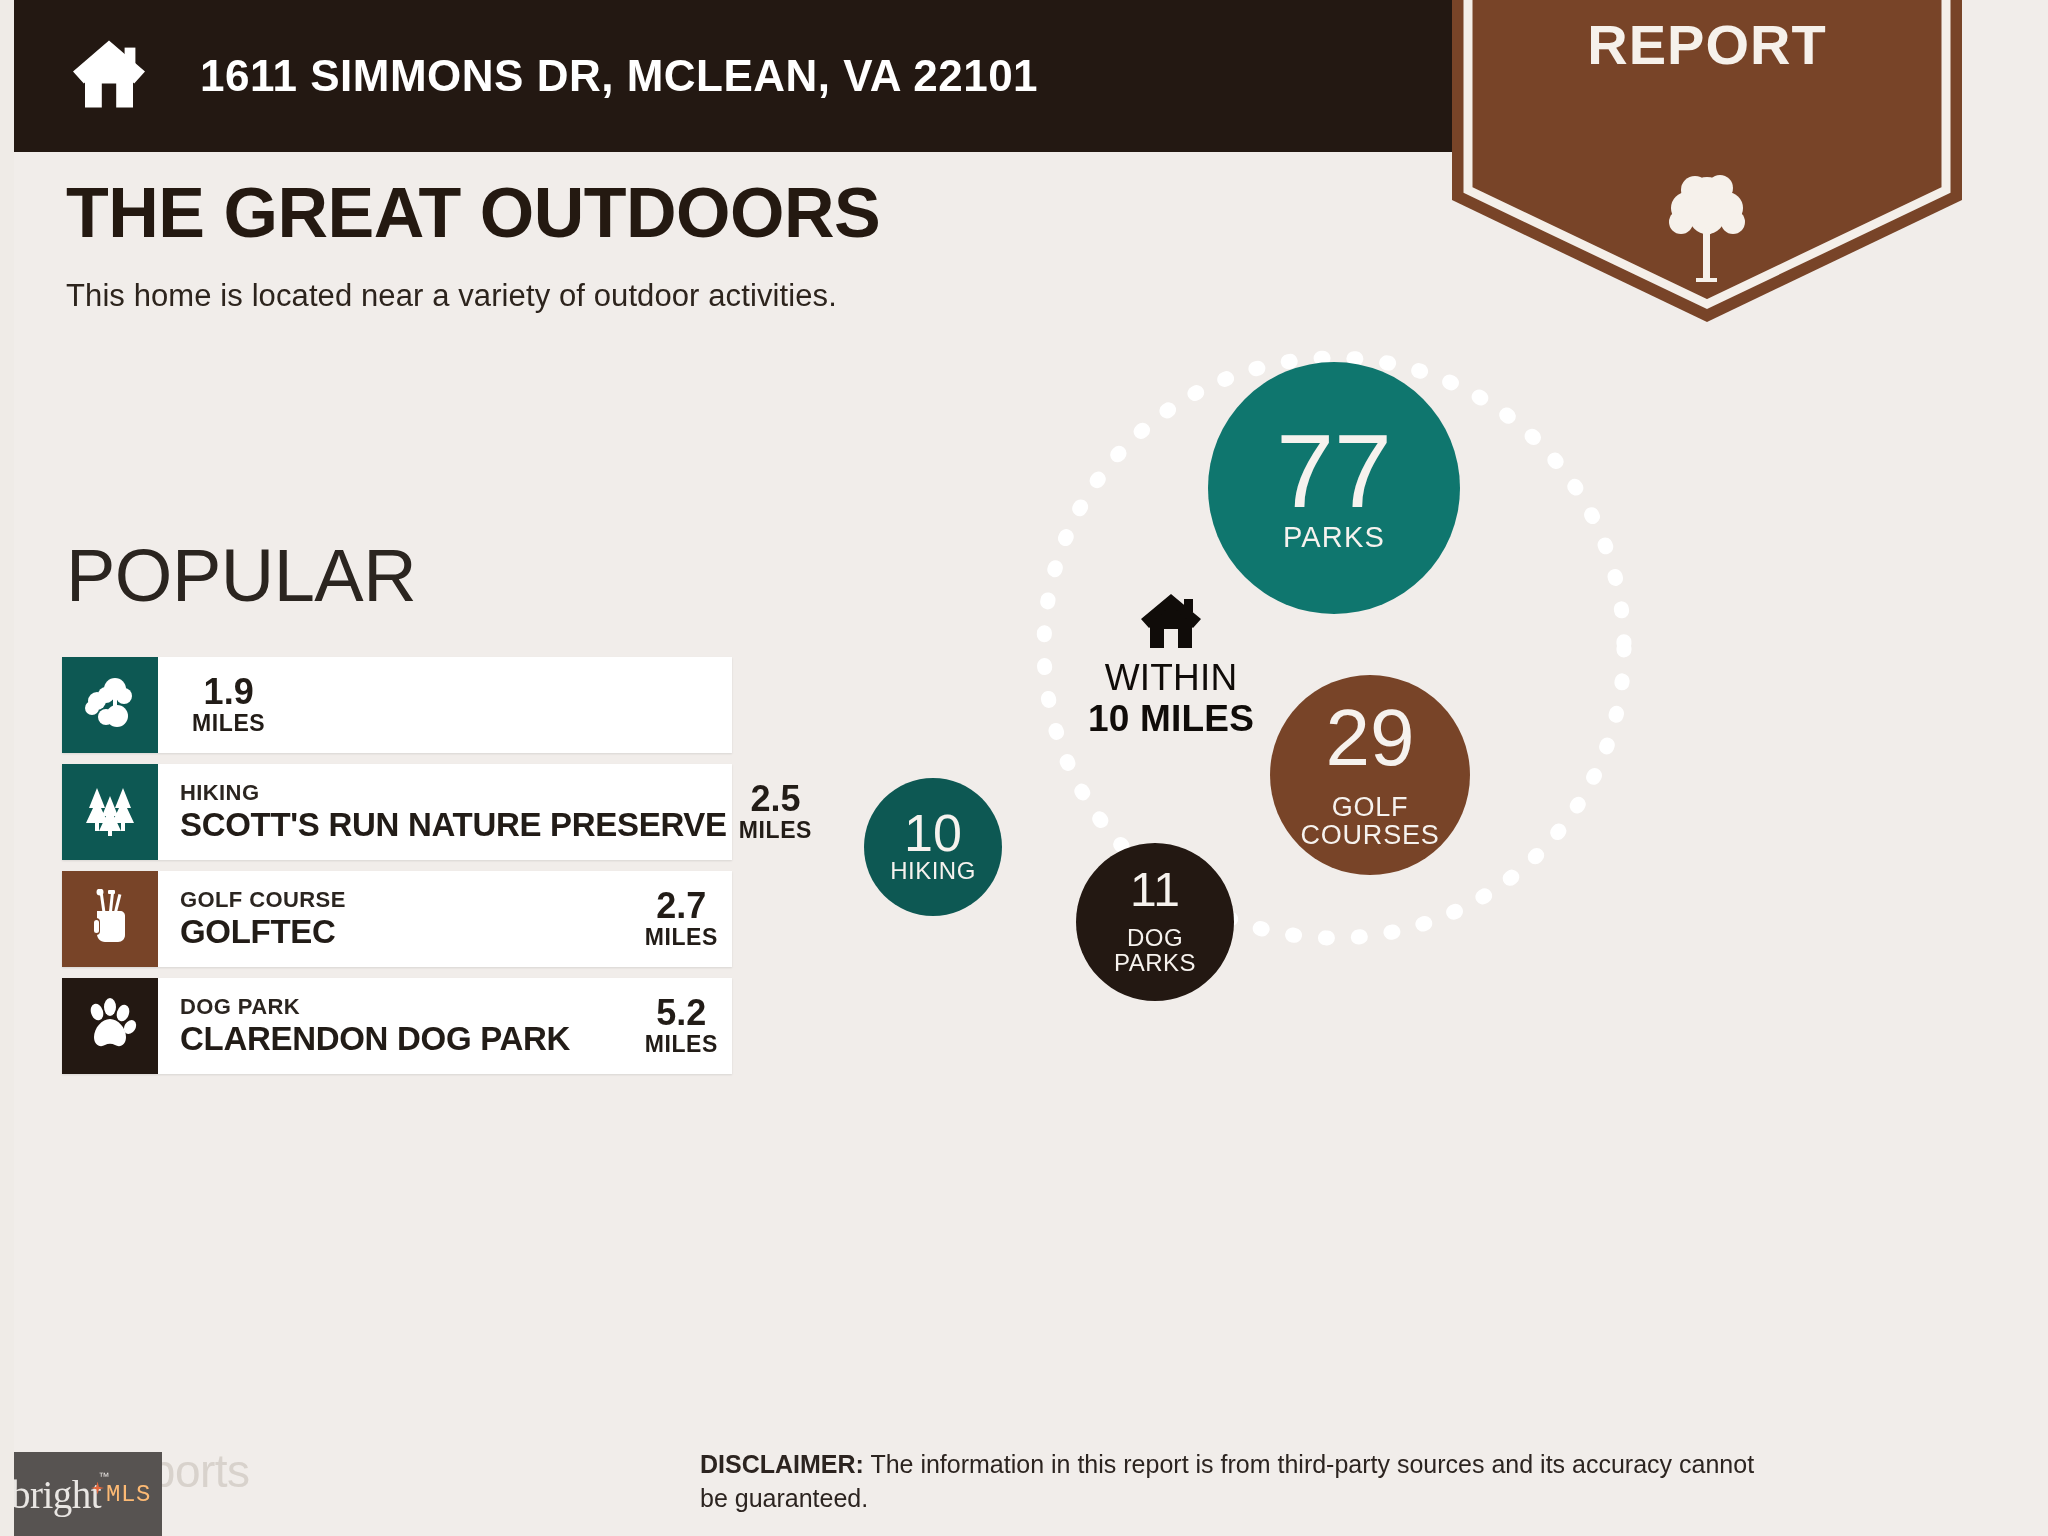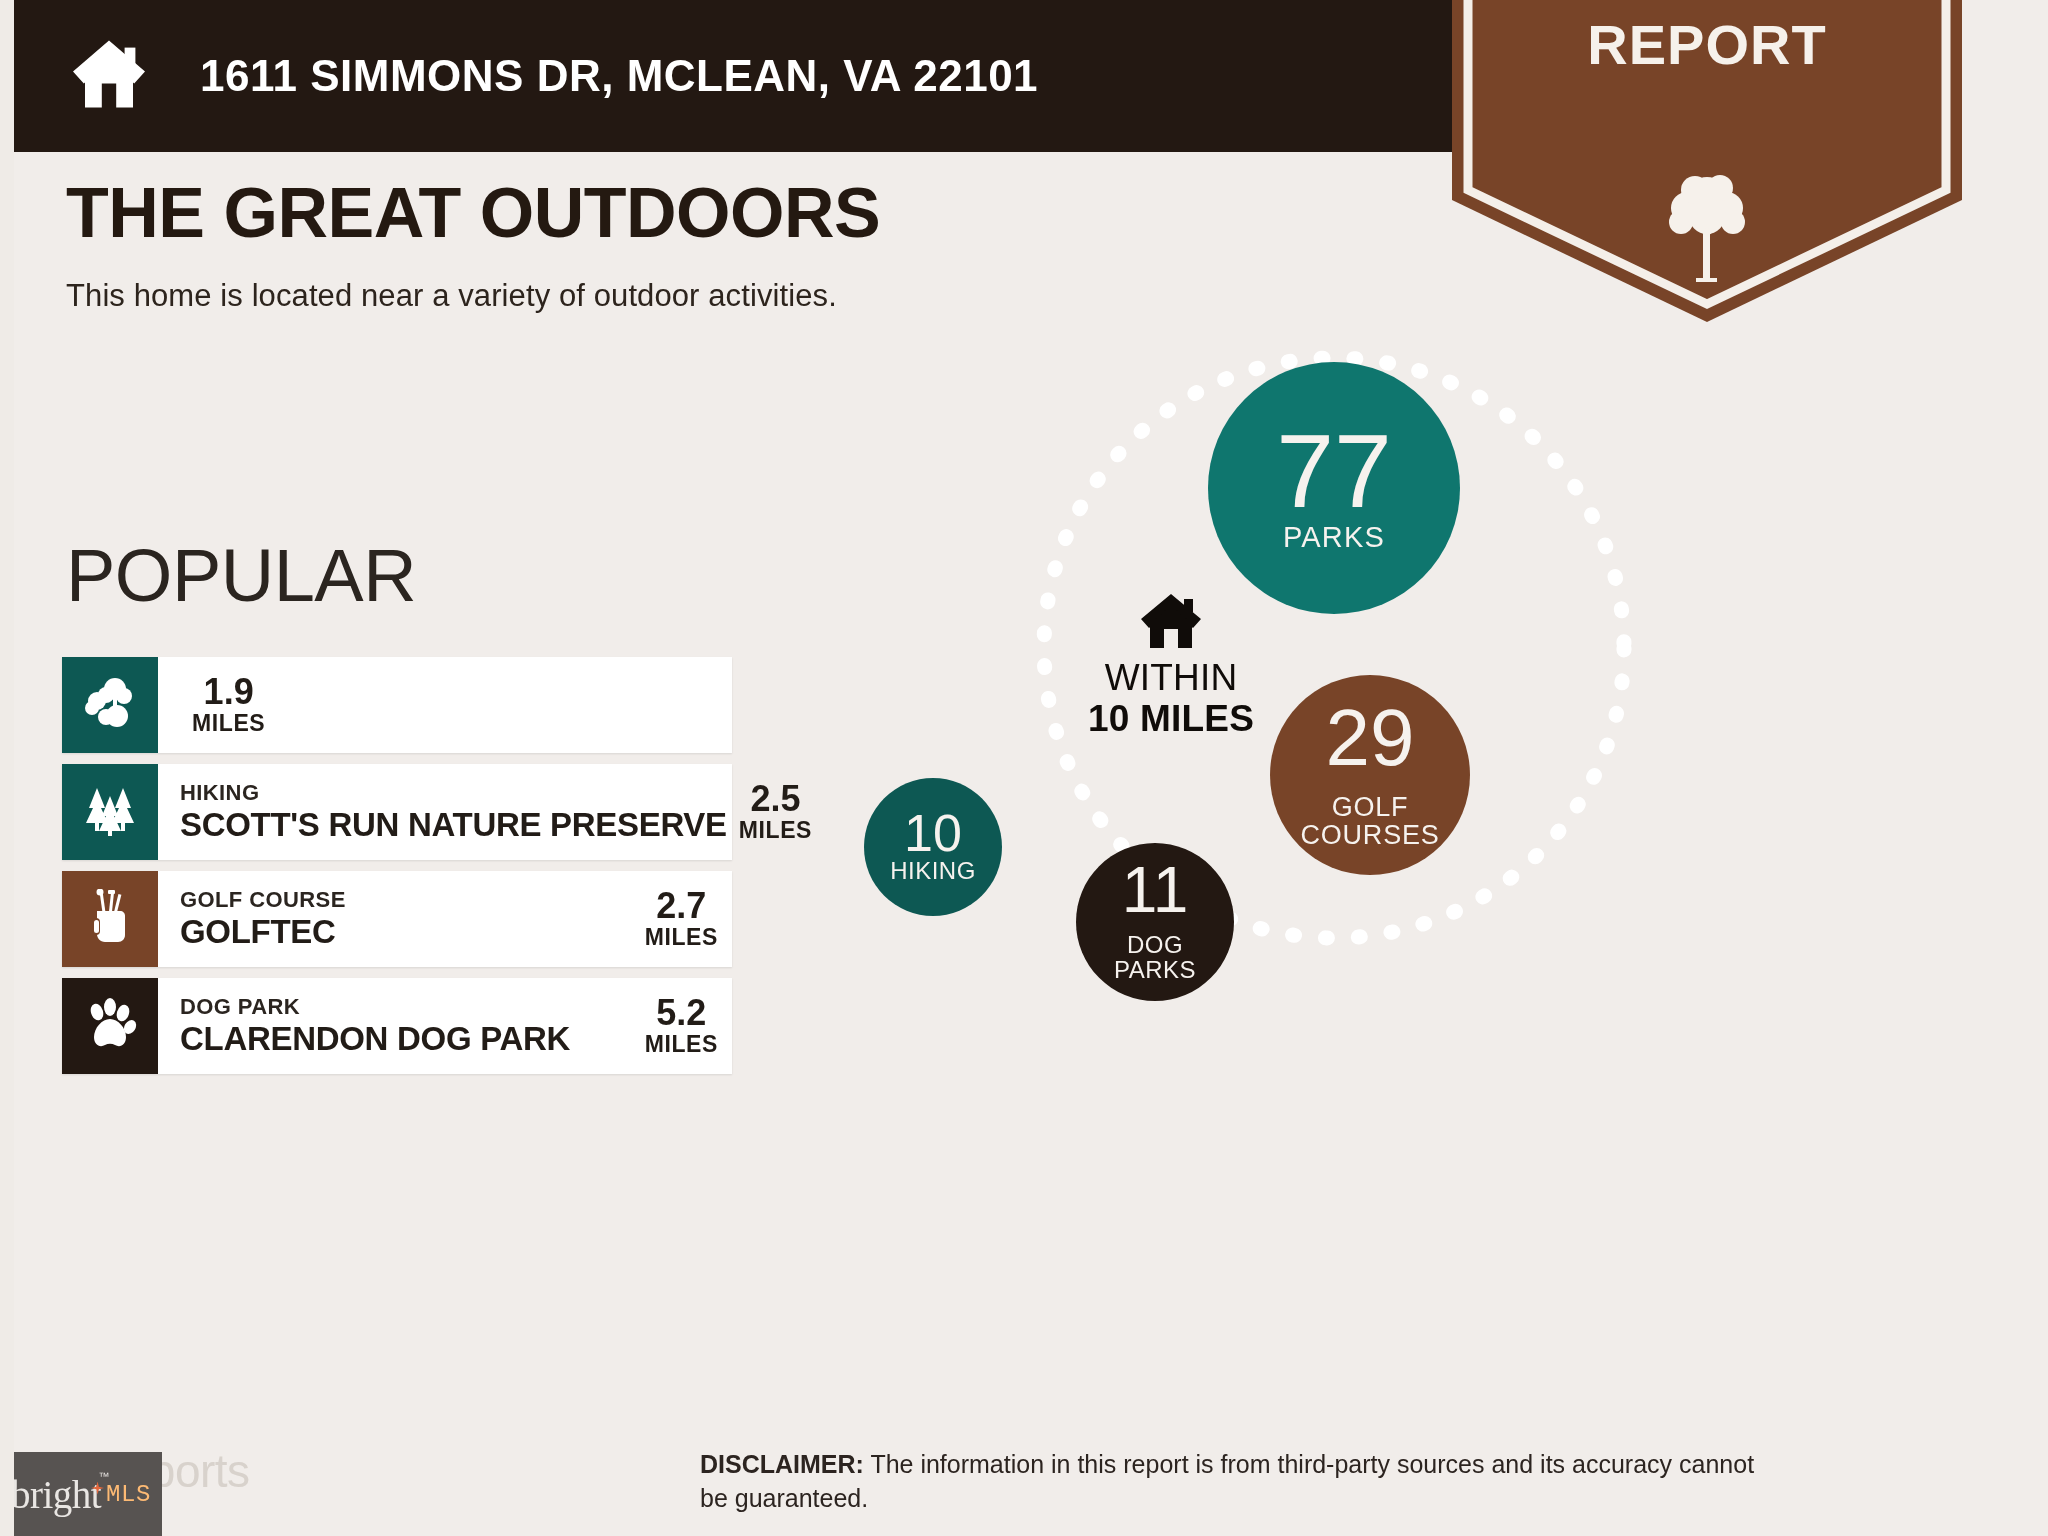--- a/index.html
+++ b/index.html
@@ -125,21 +125,21 @@
 
   .circle-parks { left: 388px; top: 32px; width: 252px; height: 252px; background: #0f766e; }
   .circle-parks .stat-num { font-size: 104px; margin-bottom: 2px; }
   .circle-parks .stat-lbl { font-size: 29px; letter-spacing: 1.2px; }
 
   .circle-golf { left: 450px; top: 345px; width: 200px; height: 200px; background: #784428; }
   .circle-golf .stat-num { font-size: 80px; margin-bottom: 19px; }
   .circle-golf .stat-lbl { font-size: 27px; letter-spacing: 0.8px; }
 
   .circle-dog { left: 256px; top: 513px; width: 158px; height: 158px; background: #231812; }
-  .circle-dog .stat-num { font-size: 64px; margin-bottom: 14px; }
+  .circle-dog .stat-num { font-size: 48px; margin-bottom: 14px; }
   .circle-dog .stat-lbl { font-size: 24px; letter-spacing: 0.5px; }
 
   .circle-hiking { left: 44px; top: 448px; width: 138px; height: 138px; background: #0d5853; }
   .circle-hiking .stat-num { font-size: 52px; margin-bottom: 2px; }
   .circle-hiking .stat-lbl { font-size: 24px; letter-spacing: 0.5px; }
 
   .center-info {
     position: absolute; left: 216px; top: 262px;
     width: 270px; text-align: center; color: #100c09;
   }

